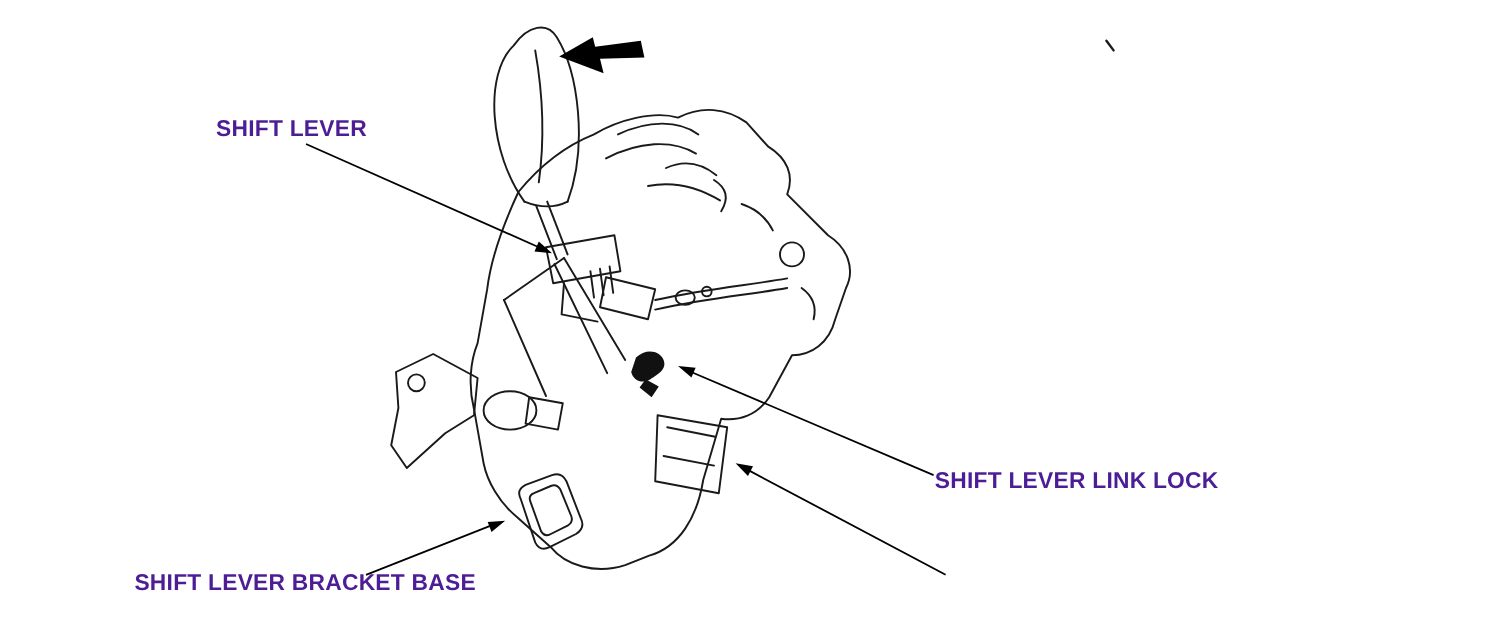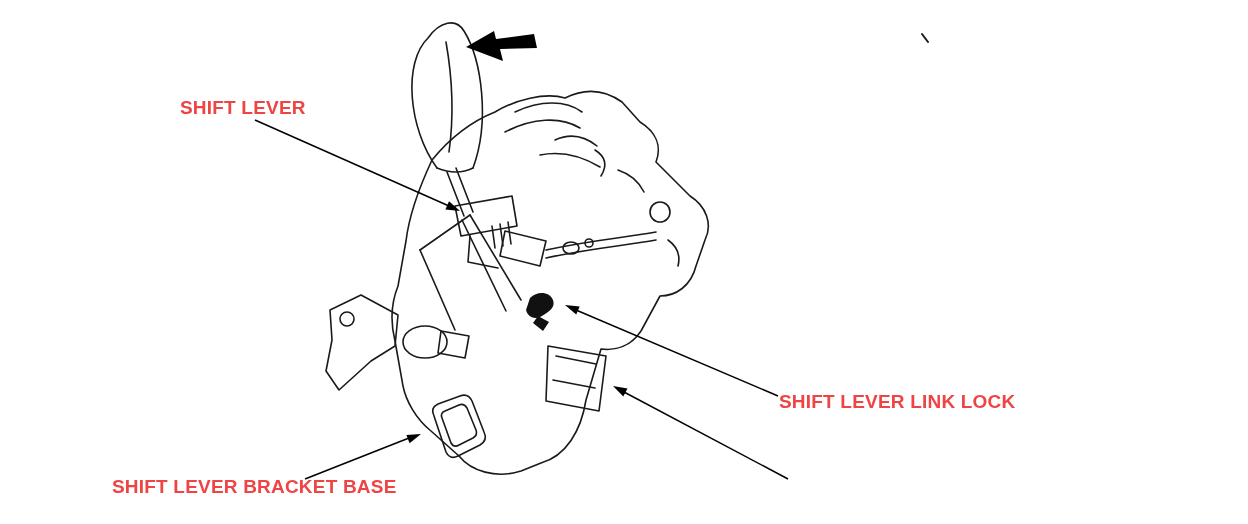--- a/index.html
+++ b/index.html
@@ -17,21 +17,21 @@
   }
   .stage svg {
     position: absolute;
     left: 0;
     top: 0;
   }
   .part-label {
     position: absolute;
     font-size: 19px;
     font-weight: 700;
-    color: #ef4444;
+    color: #4c1d95;
     letter-spacing: 0.2px;
     white-space: nowrap;
     line-height: 1;
     user-select: none;
   }
   .lbl-shift-lever   { left: 180px; top: 98px;  }
   .lbl-link-lock     { left: 779px; top: 392px; }
   .lbl-bracket-base  { left: 112px; top: 477px; }
   .lbl-link-pivot    { left: 792px; top: 480px; }
 </style>

